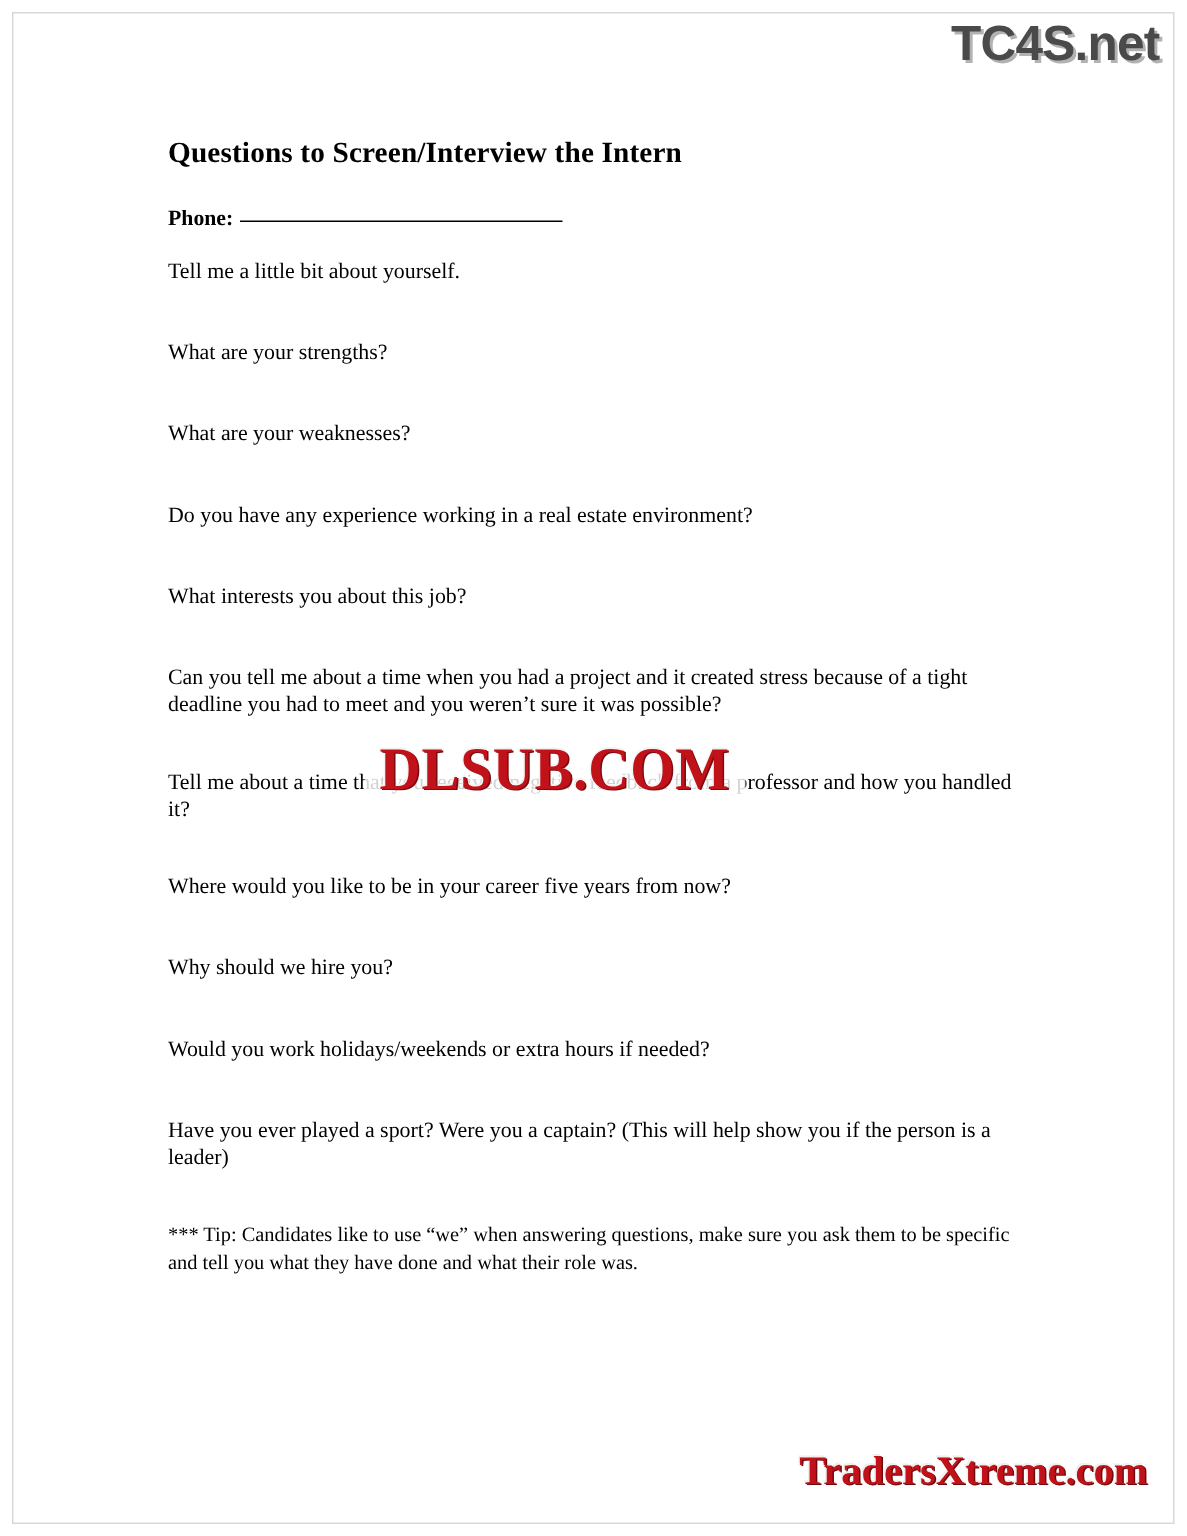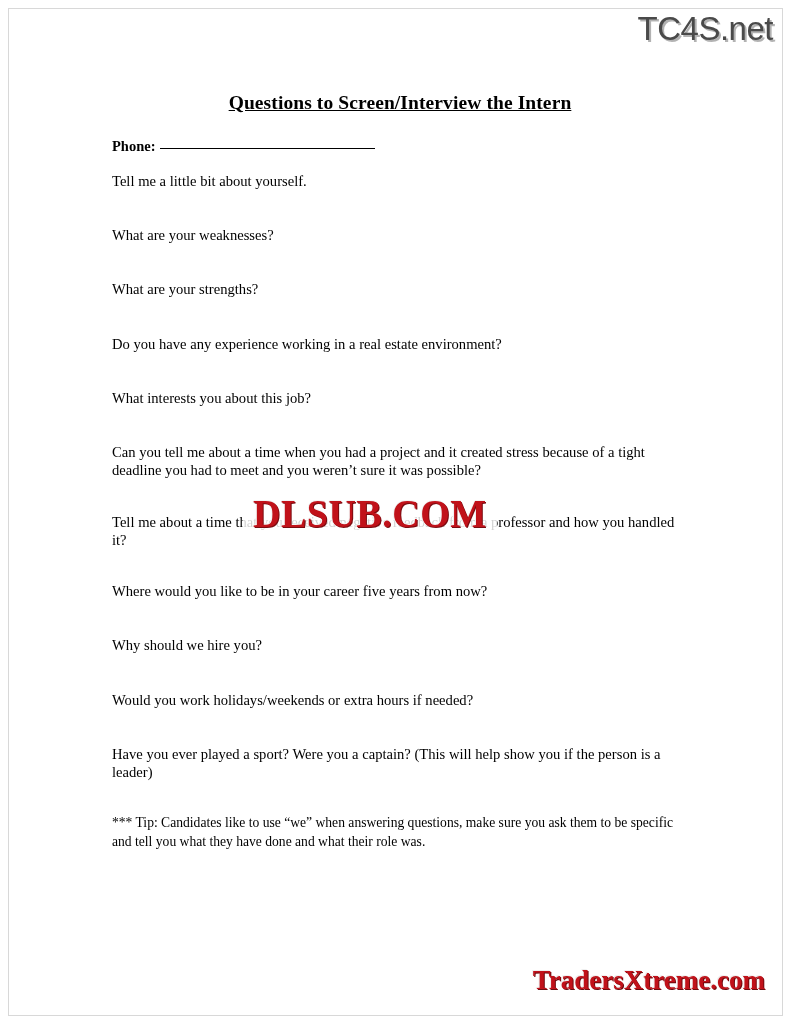--- a/index.html
+++ b/index.html
@@ -27,41 +27,40 @@
     box-sizing: border-box;
     background: #ffffff;
   }
 
   
   .brand-top {
     position: absolute;
     right: 18px;
     top: 10px;
     font-family: "Liberation Sans", sans-serif;
-    font-weight: normal;
+    font-weight: bold;
     font-size: 33px;
     letter-spacing: -0.5px;
     color: #4a4a4a;
     text-shadow: 2px 2px 0 rgba(0,0,0,0.30);
   }
 
   
   .doc {
     position: absolute;
     left: 112px;
     top: 80px;
     width: 576px;
   }
 
   .doc-title {
-    text-align: center;
+    text-align: left;
     font-family: "Liberation Serif", serif;
     font-weight: bold;
     font-size: 19.5px;
-    text-decoration: underline;
     margin: 12px 0 24px 0;
     letter-spacing: 0.1px;
   }
 
   .field-line {
     font-family: "Liberation Serif", serif;
     font-weight: bold;
     font-size: 14.5px;
     margin-bottom: 17px;
   }
@@ -136,22 +135,22 @@
 <div class="doc">
 
   <div class="doc-title">Questions to Screen/Interview the Intern</div>
 
 
   <div class="field-line">
     <span>Phone:</span><span class="rule"></span>
   </div>
 
   <p class="q">Tell me a little bit about yourself.</p>
+  <p class="q">What are your strengths?</p>
   <p class="q">What are your weaknesses?</p>
-  <p class="q">What are your strengths?</p>
   <p class="q">Do you have any experience working in a real estate environment?</p>
   <p class="q">What interests you about this job?</p>
   <p class="q wrap">Can you tell me about a time when you had a project and it created stress because of a tight deadline you had to meet and you weren’t sure it was possible?</p>
   <p class="q wrap">Tell me about a time that you received negative feedback from a professor and how you handled it?</p>
   <p class="q">Where would you like to be in your career five years from now?</p>
   <p class="q">Why should we hire you?</p>
   <p class="q">Would you work holidays/weekends or extra hours if needed?</p>
   <p class="q wrap">Have you ever played a sport? Were you a captain? (This will help show you if the person is a leader)</p>
 
   <p class="tip">*** Tip: Candidates like to use “we” when answering questions, make sure you ask them to be specific and tell you what they have done and what their role was.</p>

